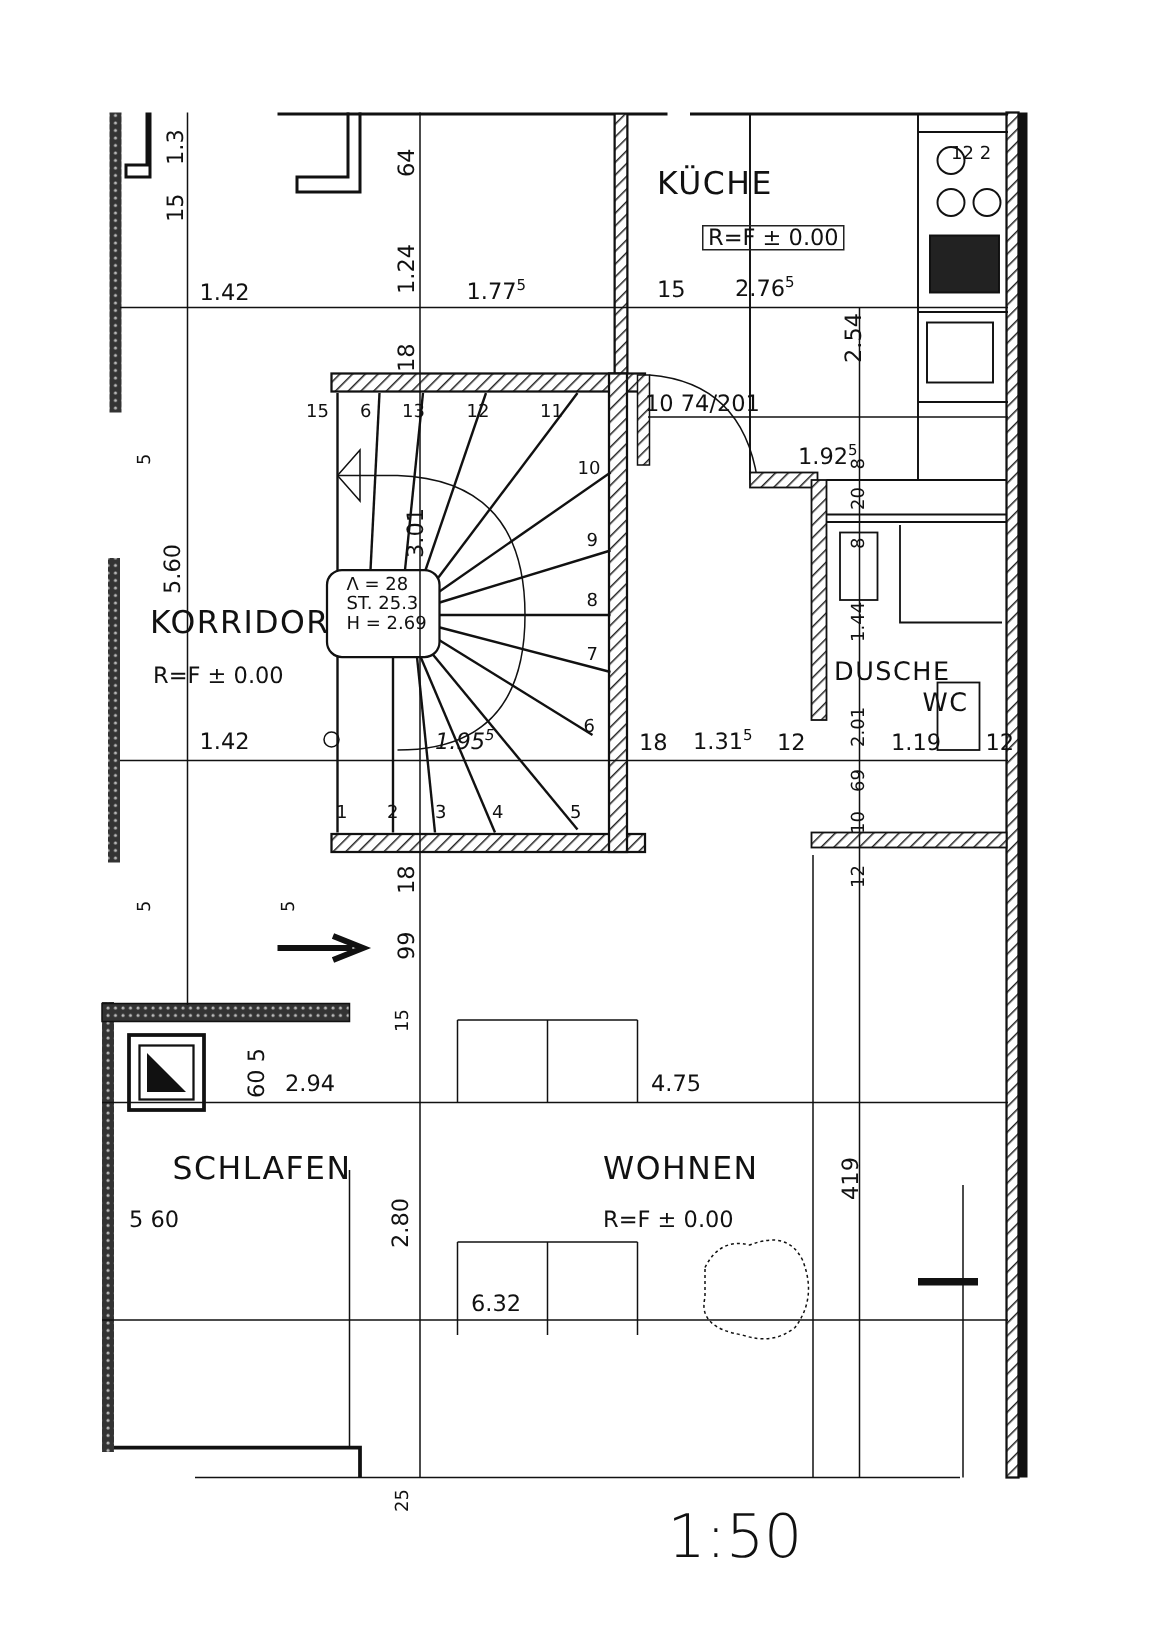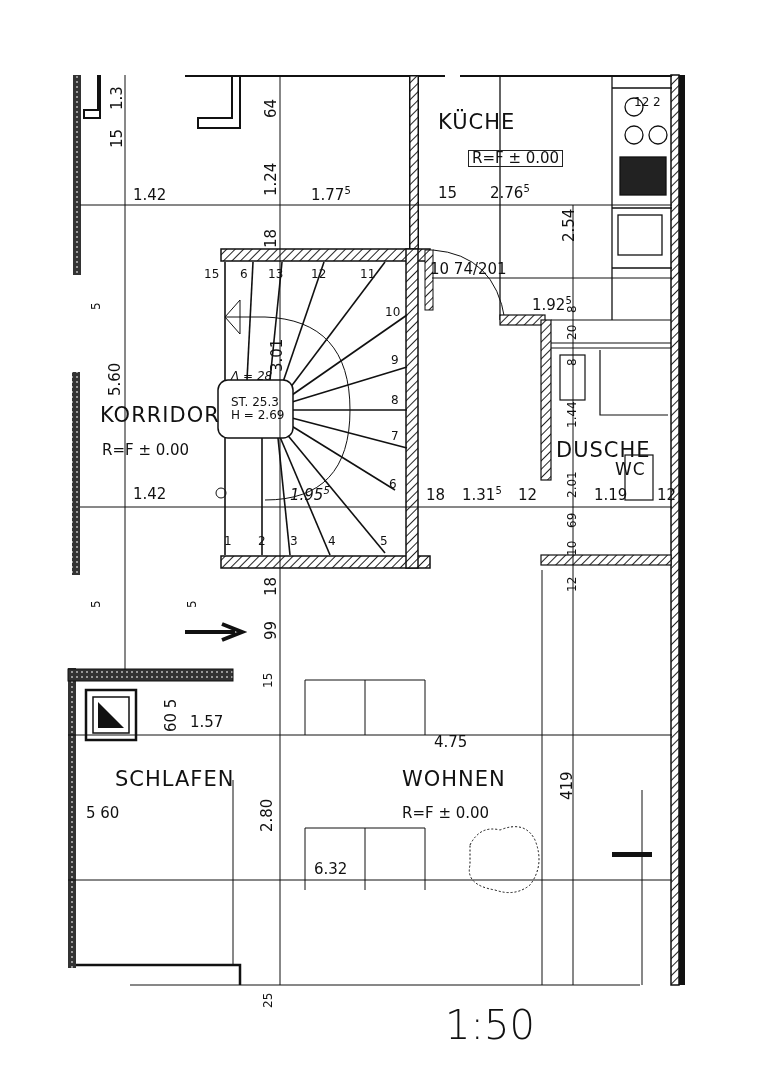--- a/index.html
+++ b/index.html
@@ -143,42 +143,42 @@
 
   <path d="M470 845 q10 -20 30 -15 q25 -10 35 10 q10 25 -5 45 q-15 12 -35 5 q-30 -5 -25 -25 z" stroke="#111" stroke-width="1" stroke-dasharray="2 2" fill="none"></path>
 
   <rect x="612" y="852" width="40" height="5" fill="#111"></rect>
 </svg>
 
 <div class="lbl room" style="left:438px;top:112px;">KÜCHE</div>
 <div class="lbl dim box" style="left:468px;top:150px;">R=F  ± 0.00</div>
 <div class="lbl room" style="left:100px;top:405px;">KORRIDOR</div>
 <div class="lbl dim" style="left:102px;top:443px;">R=F ± 0.00</div>
-<div class="lbl room" style="left:556px;top:440px;font-size:21px;">DUSCHE</div>
+<div class="lbl room" style="left:556px;top:440px;font-size:17px;">DUSCHE</div>
 <div class="lbl room" style="left:615px;top:461px;font-size:17px;">WC</div>
 <div class="lbl room" style="left:115px;top:769px;">SCHLAFEN</div>
 <div class="lbl room" style="left:402px;top:769px;">WOHNEN</div>
 <div class="lbl dim" style="left:402px;top:806px;">R=F ± 0.00</div>
 
 <div class="lbl small" style="left:204px;top:268px;">15</div>
 <div class="lbl small" style="left:240px;top:268px;">6</div>
 <div class="lbl small" style="left:268px;top:268px;">13</div>
 <div class="lbl small" style="left:311px;top:268px;">12</div>
 <div class="lbl small" style="left:360px;top:268px;">11</div>
 <div class="lbl small" style="left:385px;top:306px;">10</div>
 <div class="lbl small" style="left:391px;top:354px;">9</div>
 <div class="lbl small" style="left:391px;top:394px;">8</div>
 <div class="lbl small" style="left:391px;top:430px;">7</div>
 <div class="lbl small" style="left:389px;top:478px;">6</div>
 <div class="lbl small" style="left:380px;top:535px;">5</div>
 <div class="lbl small" style="left:328px;top:535px;">4</div>
 <div class="lbl small" style="left:290px;top:535px;">3</div>
 <div class="lbl small" style="left:258px;top:535px;">2</div>
 <div class="lbl small" style="left:224px;top:535px;">1</div>
-<div class="lbl small" style="left:231px;top:370px;font-style:italic;">Λ = 28</div>
+<div class="lbl small" style="left:231px;top:383px;">Λ = 28</div>
 <div class="lbl small" style="left:231px;top:396px;">ST. 25.3</div>
 <div class="lbl small" style="left:231px;top:409px;">H = 2.69</div>
 <div class="lbl dim vert" style="left:270px;top:372px;">3.01</div>
 
 <div class="lbl dim vert" style="left:110px;top:110px;">1.3</div>
 <div class="lbl dim vert" style="left:110px;top:148px;">15</div>
 <div class="lbl dim vert" style="left:264px;top:118px;">64</div>
 <div class="lbl dim vert" style="left:264px;top:196px;">1.24</div>
 <div class="lbl dim" style="left:133px;top:188px;">1.42</div>
 <div class="lbl dim" style="left:311px;top:186px;"><span>1.77</span><sup style="font-size:10px">5</sup></div>
@@ -205,21 +205,21 @@
 <div class="lbl small vert" style="left:566px;top:498px;">2.01</div>
 <div class="lbl small vert" style="left:566px;top:528px;">69</div>
 <div class="lbl small vert" style="left:566px;top:556px;">10</div>
 <div class="lbl small vert" style="left:566px;top:592px;">12</div>
 <div class="lbl dim vert" style="left:264px;top:596px;">18</div>
 <div class="lbl small vert" style="left:90px;top:608px;">5</div>
 <div class="lbl small vert" style="left:186px;top:608px;">5</div>
 <div class="lbl dim vert" style="left:264px;top:640px;">99</div>
 <div class="lbl small vert" style="left:262px;top:688px;">15</div>
 <div class="lbl dim vert" style="left:164px;top:732px;">60 5</div>
-<div class="lbl dim" style="left:190px;top:715px;">1.57</div>
-<div class="lbl dim" style="left:434px;top:715px;margin-top:20px;">4.75</div>
+<div class="lbl dim" style="left:190px;top:715px;">2.94</div>
+<div class="lbl dim" style="left:434px;top:715px;">4.75</div>
 <div class="lbl dim" style="left:86px;top:806px;">5 60</div>
 <div class="lbl dim vert" style="left:260px;top:832px;">2.80</div>
 <div class="lbl dim vert" style="left:560px;top:800px;">419</div>
 <div class="lbl dim" style="left:314px;top:862px;">6.32</div>
 <div class="lbl small vert" style="left:262px;top:1008px;">25</div>
 
 <div class="lbl scale" style="left:445px;top:1005px;">1:50</div>
 
 </body></html>

